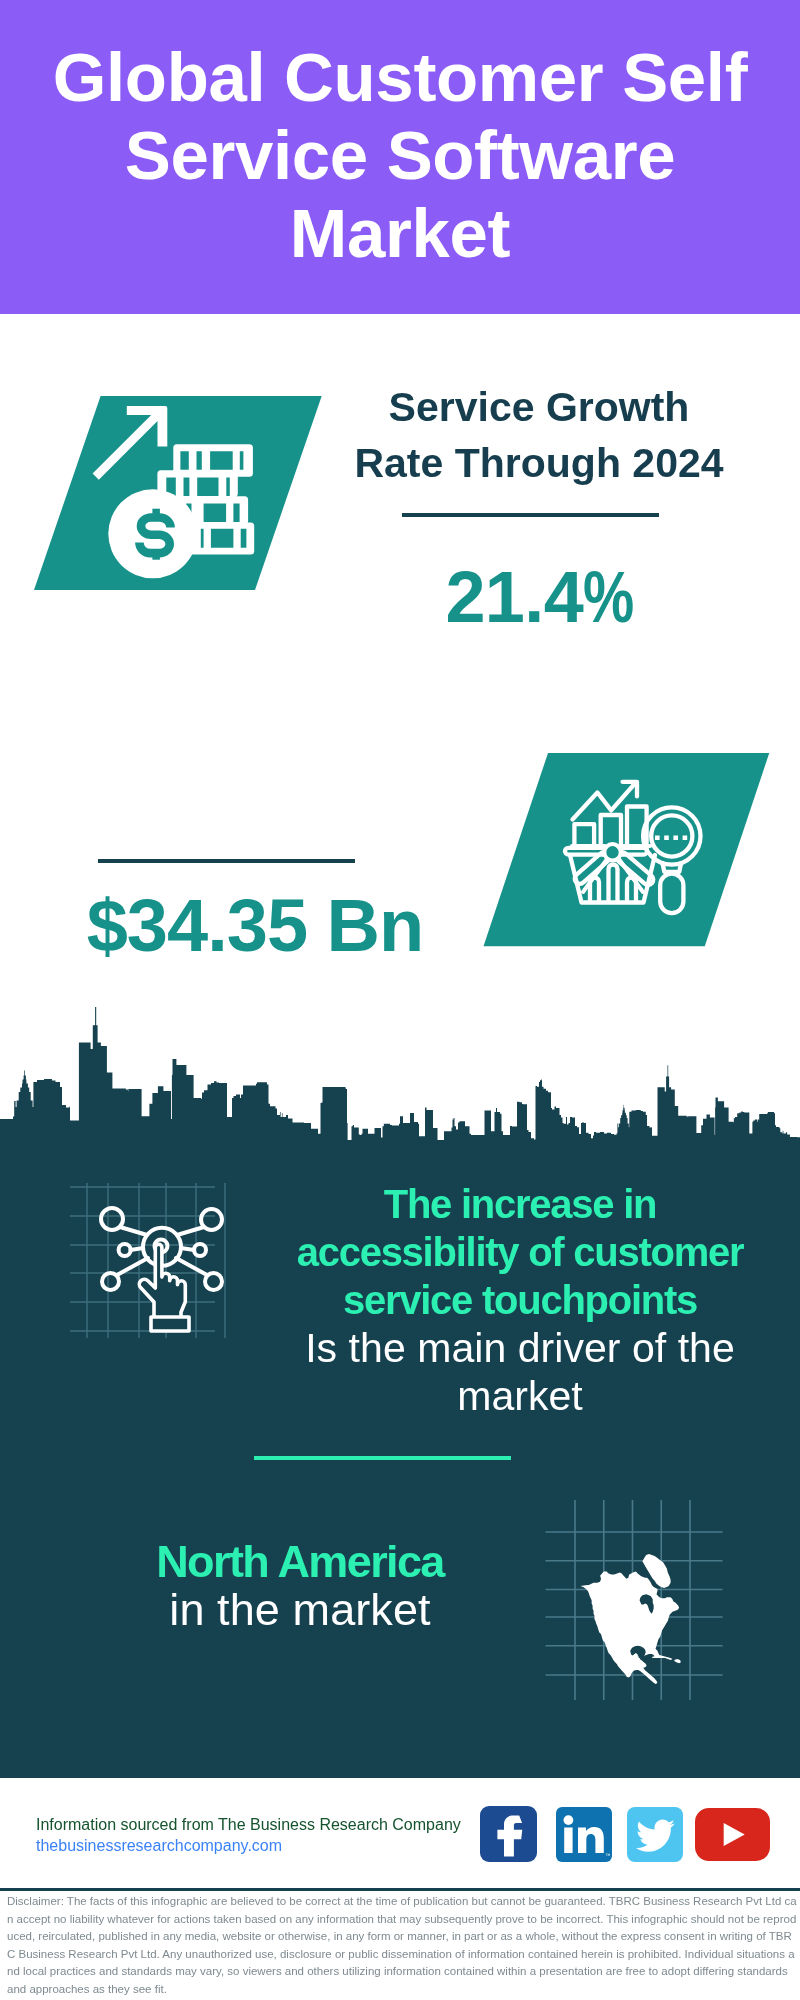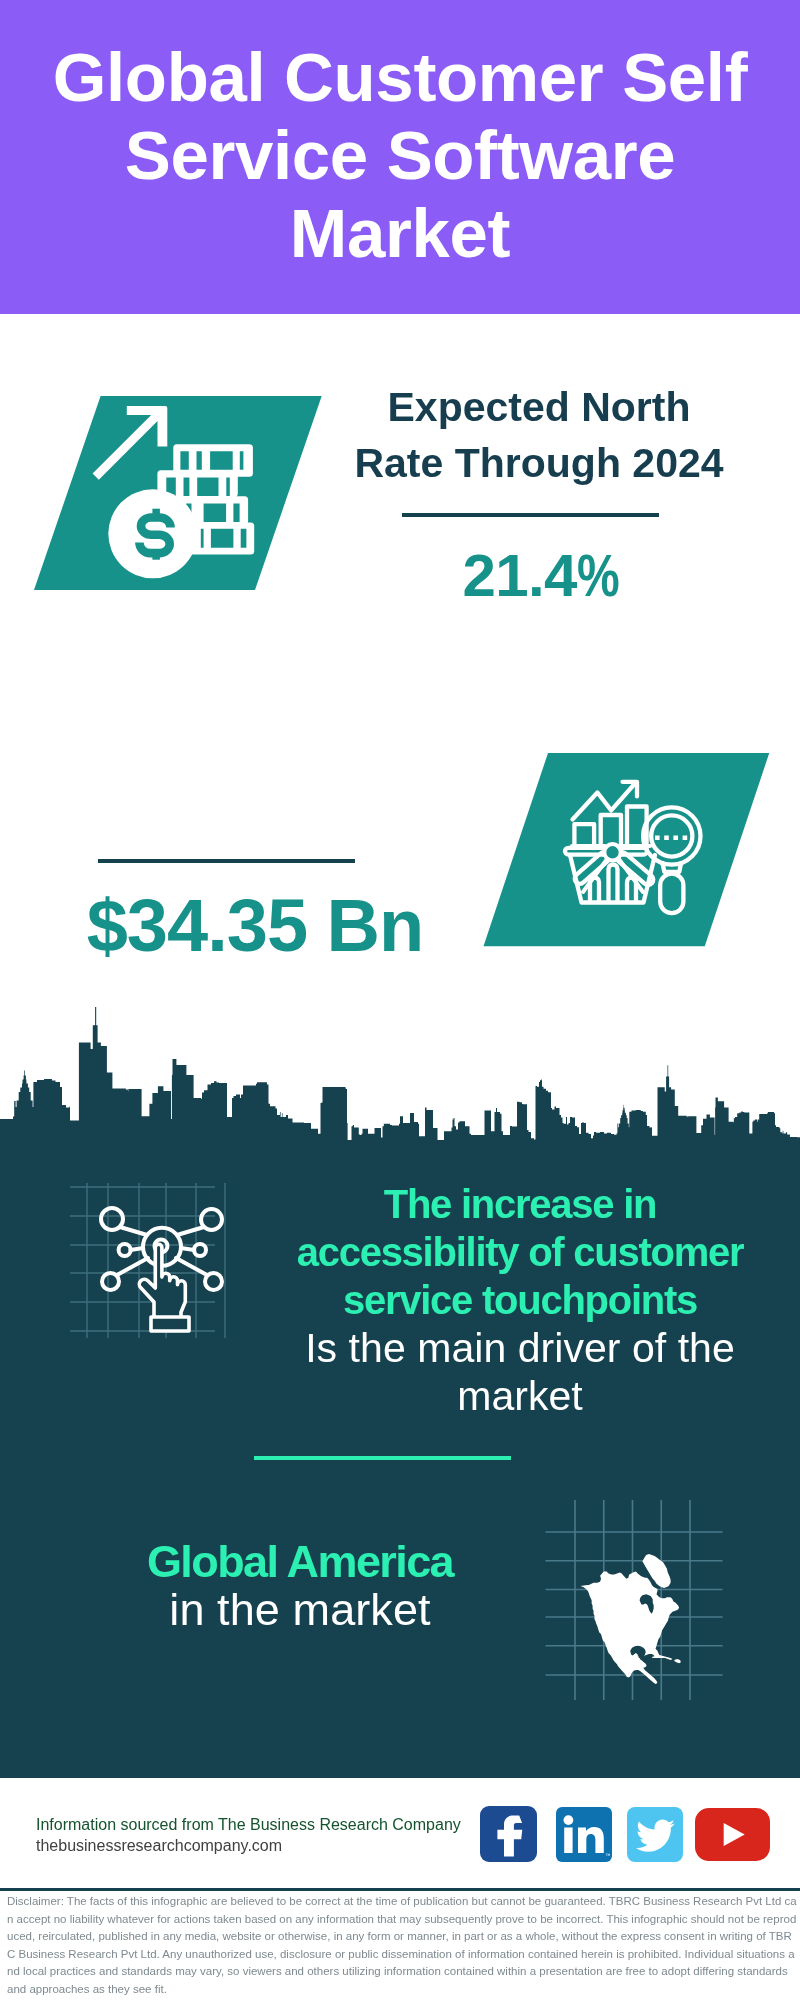--- a/index.html
+++ b/index.html
@@ -60,25 +60,25 @@
 
       <circle cx="152.8" cy="533.8" r="44.5" fill="#fff"></circle>
       <g fill="none" stroke="#16928A" stroke-width="8.6">
         <path d="M170.5,527.5 a11,10 0 0 0 -11,-10 h-8.5 a10,8.6 0 0 0 0,17.2 h8.2 a10.5,9.2 0 0 1 0,18.4 h-8.8 a11,10.5 0 0 1 -11,-10.5"></path>
       </g>
       <rect x="152.4" y="508.7" width="7.5" height="9" fill="#16928A"></rect>
       <rect x="152.4" y="550" width="7.5" height="9.7" fill="#16928A"></rect>
     </g>
   </svg>
   <div class="stat-title" style="left:314px;top:379px;width:450px;">
-    <div>Expected North</div>
+    <div>Service Growth</div>
     <div>Rate Through 2024</div>
   </div>
   <div class="stat-rule" style="left:402px;top:513px;width:257px;"></div>
-  <div class="stat-value" style="left:321px;top:528px;width:450px;font-size:60px;line-height:96px;letter-spacing:-0.6px;"><span>21.4</span><span style="display:inline-block;transform:scaleX(0.80);transform-origin:left center;">%</span></div>
+  <div class="stat-value" style="left:321px;top:549px;width:450px;font-size:72px;line-height:96px;letter-spacing:-0.6px;"><span>21.4</span><span style="display:inline-block;transform:scaleX(0.80);transform-origin:left center;">%</span></div>
 
   <div class="stat-rule" style="left:98px;top:859px;width:257px;"></div>
   <div class="stat-value" style="left:30px;top:888px;width:450px;font-size:74px;line-height:76px;letter-spacing:-1.0px;">$34.35 Bn</div>
 
   <svg style="position:absolute;left:478px;top:748px;" width="298" height="204" viewBox="478 748 298 204">
     <polygon points="548,753 769.25,753 704.75,946.25 483.5,946.25" fill="#16928A"></polygon>
     <g fill="none" stroke="#fff" stroke-width="4.3" stroke-linecap="round" stroke-linejoin="round">
       <polyline points="572.5,819.5 597.4,792.5 611.2,810.4 634.5,784"></polyline>
       <polyline points="622.5,781.8 637,781.8 637,796.4"></polyline>
       <path d="M574.4,848 v-23.8 h19.7 v23.8 M600.7,848 v-33 h20.3 v33 M627,848 v-41.5 h19.6 v41.5"></path>
@@ -129,40 +129,40 @@
   <div class="drv" style="left:235px;top:1180px;width:570px;">
     <div class="mint">The increase in</div>
     <div class="mint">accessibility of customer</div>
     <div class="mint">service touchpoints</div>
     <div class="wht">Is the main driver of the</div>
     <div class="wht">market</div>
   </div>
   <div style="position:absolute;left:254px;top:1456px;width:257px;height:4px;background:#2CEFB2;"></div>
 
   <div class="rgn" style="left:15px;top:1538px;width:570px;">
-    <div class="mint">Global America</div>
+    <div class="mint">North America</div>
     <div class="wht">in the market</div>
   </div>
   <svg style="position:absolute;left:540px;top:1500px;" width="200" height="200" viewBox="540 1500 200 200">
     <g stroke="#4A7A8A" stroke-width="1.6" fill="none">
       <path d="M575,1500 v200 M603.75,1500 v200 M632.5,1500 v200 M661.25,1500 v200 M690,1500 v200"></path>
       <path d="M545.5,1532 h177 M545.5,1560.75 h177 M545.5,1589.5 h177 M545.5,1617 h177 M545.5,1645.75 h177 M545.5,1675 h177"></path>
     </g>
     <g transform="translate(680,1554) scale(0.94,1.03) translate(-680,-1554)">
     <path d="M583.0,1584.0 L588.0,1582.0 L592.0,1582.0 L595.0,1581.0 L596.0,1578.0 L595.0,1575.0 L597.0,1573.0 L599.0,1571.0 L602.0,1571.0 L604.0,1573.0 L607.0,1574.0 L610.0,1574.0 L613.0,1573.0 L616.0,1572.0 L618.0,1573.0 L620.0,1575.0 L623.0,1578.0 L625.0,1577.0 L626.0,1574.0 L628.0,1573.0 L630.0,1572.0 L633.0,1571.0 L635.0,1573.0 L638.0,1575.0 L640.0,1576.0 L643.0,1577.0 L645.0,1577.0 L647.0,1579.0 L649.0,1582.0 L650.0,1584.0 L652.0,1586.0 L654.0,1587.0 L656.0,1588.0 L656.0,1590.0 L655.0,1593.0 L656.0,1594.0 L658.0,1596.0 L661.0,1597.0 L664.0,1597.0 L666.0,1596.0 L668.0,1596.0 L670.0,1596.0 L672.0,1598.0 L673.0,1600.0 L675.0,1601.0 L677.0,1603.0 L678.0,1604.0 L679.0,1606.0 L678.0,1608.0 L675.0,1609.0 L672.0,1610.0 L671.0,1611.0 L669.0,1613.0 L668.0,1616.0 L667.0,1619.0 L665.0,1622.0 L663.0,1625.0 L661.0,1628.0 L660.0,1631.0 L659.0,1634.0 L657.0,1637.0 L656.0,1640.0 L655.0,1643.0 L654.0,1646.0 L656.0,1648.0 L657.0,1650.0 L658.0,1652.0 L657.0,1654.0 L655.0,1655.0 L653.0,1654.0 L652.0,1652.0 L650.0,1651.0 L647.0,1651.0 L644.0,1652.0 L641.0,1653.0 L639.0,1654.0 L637.0,1656.0 L639.5,1657.5 L641.5,1659.0 L643.5,1660.5 L644.5,1662.5 L643.0,1664.0 L641.0,1664.5 L642.5,1666.5 L645.0,1668.5 L647.5,1670.5 L650.0,1672.5 L652.5,1674.5 L654.5,1676.5 L656.0,1678.5 L654.5,1680.5 L652.0,1679.0 L649.5,1677.0 L647.0,1675.0 L644.5,1673.0 L642.0,1671.0 L639.5,1669.0 L637.5,1667.5 L635.5,1666.5 L633.5,1666.5 L631.5,1667.0 L631.0,1667.0 L629.0,1669.0 L628.0,1671.0 L627.0,1673.0 L625.0,1674.0 L623.0,1673.0 L622.0,1671.0 L620.0,1669.0 L618.0,1667.0 L616.0,1665.0 L614.0,1663.0 L613.0,1661.0 L611.0,1659.0 L609.0,1657.0 L608.0,1655.0 L606.0,1652.0 L604.0,1650.0 L603.0,1648.0 L602.0,1645.0 L601.0,1643.0 L600.0,1640.0 L598.0,1638.0 L597.0,1635.0 L596.0,1632.0 L594.0,1630.0 L593.0,1627.0 L592.0,1624.0 L591.0,1622.0 L590.0,1619.0 L589.0,1617.0 L589.0,1614.0 L588.0,1612.0 L588.0,1609.0 L587.0,1607.0 L587.0,1604.0 L586.0,1602.0 L586.0,1599.0 L585.0,1597.0 L584.0,1595.0 L583.0,1592.0 L582.0,1590.0 L580.0,1588.0 L577.0,1586.0 L574.0,1585.0 L578.0,1584.5 L581.0,1584.2 Z" fill="#FFFFFF"></path>
     <path d="M640.0,1561.0 L642.0,1558.0 L644.0,1555.0 L647.0,1554.0 L650.0,1555.0 L653.0,1556.0 L656.0,1558.0 L659.0,1560.0 L662.0,1562.0 L664.0,1565.0 L666.0,1568.0 L667.0,1572.0 L669.0,1576.0 L670.0,1579.0 L670.0,1582.0 L668.0,1585.0 L666.0,1586.0 L663.0,1587.0 L660.0,1586.0 L658.0,1585.0 L655.0,1583.0 L653.0,1580.0 L651.0,1578.0 L649.0,1575.0 L647.0,1572.0 L645.0,1569.0 L643.0,1566.0 Z" fill="#FFFFFF"></path>
     <path d="M650.0,1654.0 L654.0,1653.0 L658.0,1652.0 L662.0,1653.0 L666.0,1654.0 L670.0,1655.0 L672.0,1656.0 L670.0,1657.0 L667.0,1656.0 L664.0,1655.0 L661.0,1655.0 L657.0,1655.0 L653.0,1655.0 L651.0,1655.0 Z" fill="#FFFFFF"></path>
     <path d="M674.0,1657.0 L677.0,1656.0 L680.0,1657.0 L681.0,1659.0 L679.0,1660.0 L676.0,1659.0 L674.0,1658.0 Z" fill="#FFFFFF"></path>
     <path d="M638.0,1596.0 L640.0,1594.0 L644.0,1593.0 L647.0,1594.0 L649.0,1595.0 L651.0,1598.0 L651.0,1601.0 L652.0,1604.0 L652.0,1607.0 L651.0,1610.0 L650.0,1612.0 L648.0,1610.0 L647.0,1608.0 L646.0,1605.0 L645.0,1603.0 L643.0,1602.0 L641.0,1603.0 L639.0,1603.0 L638.0,1601.0 L637.0,1599.0 Z" fill="#16414F"></path>
     <path d="M627,1648 L629,1645 L632,1643.5 L635,1643 L638,1643.5 L641,1645 L643,1647 L643.5,1649.5 L642.5,1652 L640.5,1654 L638.5,1655.5 L636.5,1655 L635.5,1653 L634.5,1651 L633,1650 L631,1651.5 L629.5,1652.5 L628,1651.5 Z" fill="#16414F"></path>
     </g>
   </svg>
 
   <div style="position:absolute;left:36px;top:1814px;font-size:16px;line-height:21px;color:#14532d;">Information sourced from The Business Research Company</div>
-  <div style="position:absolute;left:36px;top:1835px;font-size:16px;line-height:21px;color:#404040;">thebusinessresearchcompany.com</div>
+  <div style="position:absolute;left:36px;top:1835px;font-size:16px;line-height:21px;color:#3b82f6;">thebusinessresearchcompany.com</div>
 
   <div style="position:absolute;left:0;top:0;">
     <a style="position:absolute;left:480px;top:1806px;width:57px;height:56px;border-radius:9px;background:#1D4B92;display:block;">
       <svg viewBox="0 0 57 56" width="57" height="56">
         <path fill="#fff" d="M39.2,9.5 h-6.1 c-5.3,0 -9.1,3.5 -9.1,8.7 v5.6 h-6.6 v9.4 h6.6 v17.4 h9.9 v-17.4 h7.3 l1.1,-9.4 h-8.4 v-4.6 c0,-1.4 0.9,-2.2 2.3,-2.2 h5.9 Z"></path>
       </svg>
     </a>
     <a style="position:absolute;left:556px;top:1807px;width:56px;height:55px;border-radius:6px;background:#0D72AF;display:block;">
       <svg viewBox="0 0 56 55" width="56" height="55">
         <rect fill="#fff" x="8.2" y="20.5" width="8.4" height="25.5"></rect>

